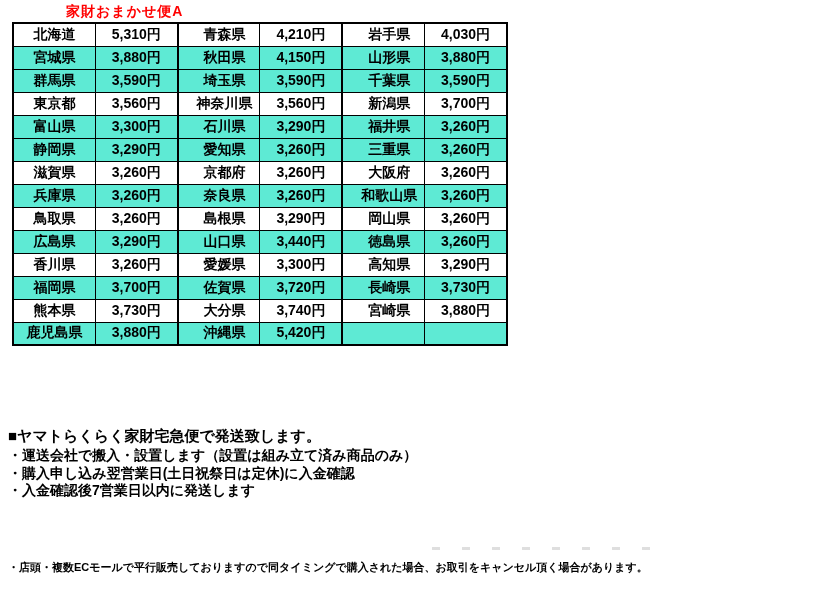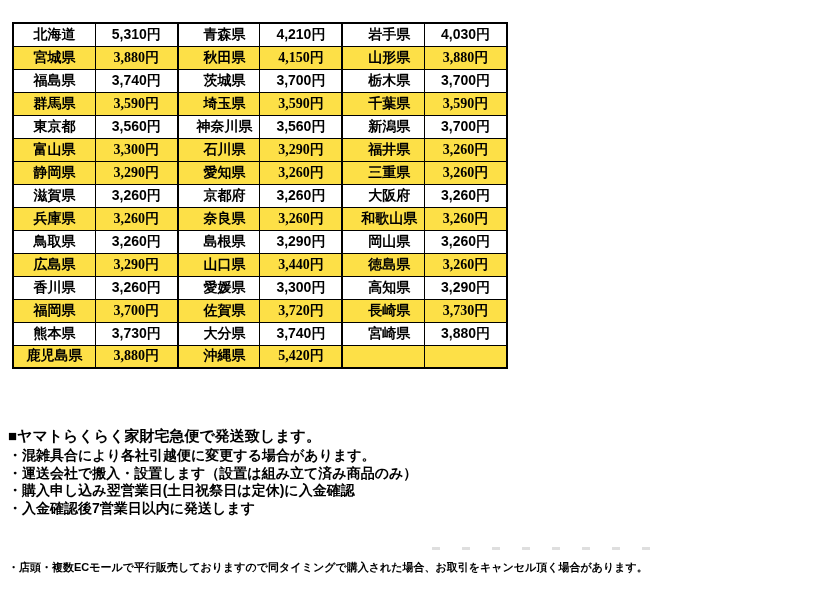--- a/index.html
+++ b/index.html
@@ -40,21 +40,21 @@
     text-align: center;
     vertical-align: middle;
     font-size: 14px;
     font-weight: bold;
     white-space: nowrap;
     overflow: hidden;
     background: #ffffff;
     padding: 0 2px;
   }
   table.fee-table td.group-sep { border-left-width: 2px; padding-left: 13px; }
-  table.fee-table tr.shaded td { background: #fde047; font-family: Liberation Serif, serif; }
+  table.fee-table tr.shaded td { background: #5eead4; }
   .notes-heading {
     position: absolute;
     left: 8px;
     top: 427px;
     font-size: 15px;
     font-weight: bold;
     white-space: nowrap;
   }
   .notes-bullets {
     position: absolute;
@@ -85,47 +85,40 @@
     font-size: 11px;
     font-weight: bold;
     white-space: nowrap;
   }
 </style>
 </head>
 <body>
 
 <div class="page">
 
+  <div class="table-title">家財おまかせ便A</div>
 
   <table class="fee-table">
     <tbody>
         <tr>
           <td>北海道</td>
           <td>5,310円</td>
           <td class="group-sep">青森県</td>
           <td>4,210円</td>
           <td class="group-sep">岩手県</td>
           <td>4,030円</td>
         </tr>
         <tr class="shaded">
           <td>宮城県</td>
           <td>3,880円</td>
           <td class="group-sep">秋田県</td>
           <td>4,150円</td>
           <td class="group-sep">山形県</td>
           <td>3,880円</td>
         </tr>
-        <tr>
-          <td>福島県</td>
-          <td>3,740円</td>
-          <td class="group-sep">茨城県</td>
-          <td>3,700円</td>
-          <td class="group-sep">栃木県</td>
-          <td>3,700円</td>
-        </tr>
         <tr class="shaded">
           <td>群馬県</td>
           <td>3,590円</td>
           <td class="group-sep">埼玉県</td>
           <td>3,590円</td>
           <td class="group-sep">千葉県</td>
           <td>3,590円</td>
         </tr>
         <tr>
           <td>東京都</td>
@@ -214,21 +207,20 @@
           <td>5,420円</td>
           <td class="group-sep"></td>
           <td></td>
         </tr>
       </tbody>
   </table>
 
   <div class="notes-heading">■ヤマトらくらく家財宅急便で発送致します。</div>
 
   <div class="notes-bullets">
-      <div>・混雑具合により各社引越便に変更する場合があります。</div>
       <div>・運送会社で搬入・設置します（設置は組み立て済み商品のみ）</div>
       <div>・購入申し込み翌営業日(土日祝祭日は定休)に入金確認</div>
       <div>・入金確認後7営業日以内に発送します</div>
     </div>
 
   <div class="faded-artifact"></div>
 
   <div class="footnote">・店頭・複数ECモールで平行販売しておりますので同タイミングで購入された場合、お取引をキャンセル頂く場合があります。</div>
 
 </div>

